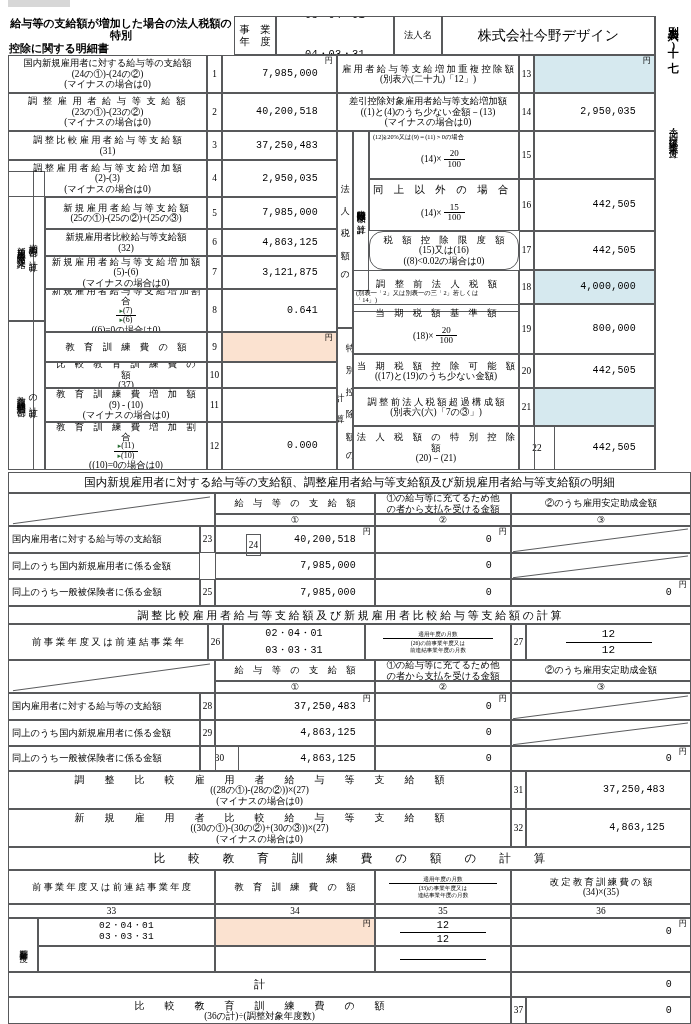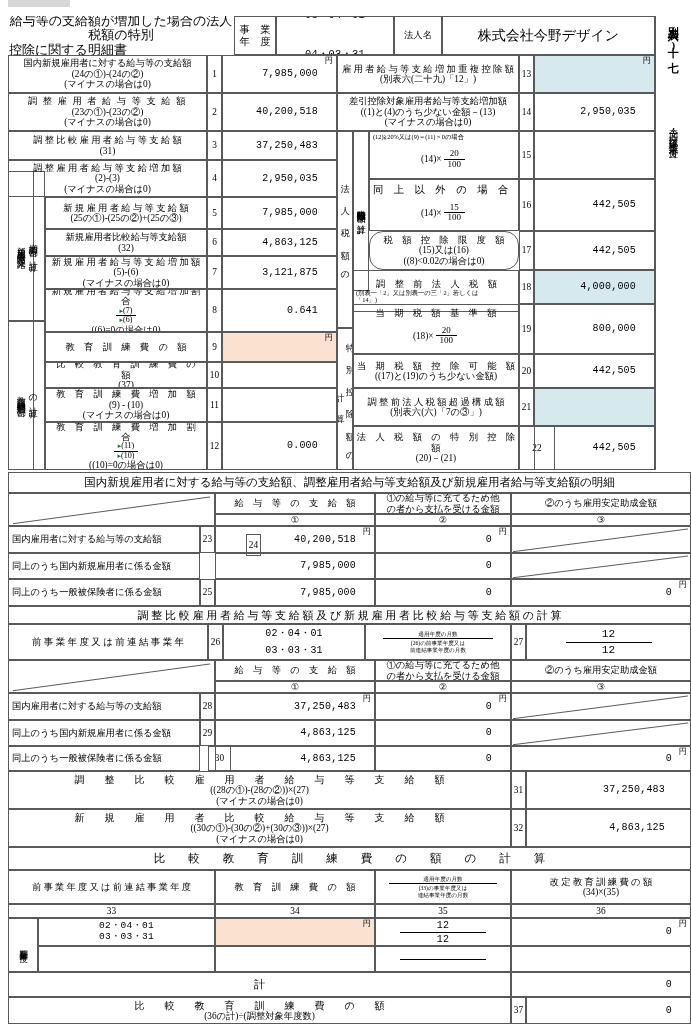--- a/index.html
+++ b/index.html
@@ -44,21 +44,21 @@
   .nob { border-bottom: none; }
   .lft { justify-content: flex-start; text-align: left; padding-left: 3px; }
   .num {
     font-family: "Liberation Mono", "DejaVu Sans Mono", monospace;
     font-size: 10px;
     letter-spacing: 0.2px;
   }
   .amt { justify-content: flex-end; padding-right: 18px; }
   .xsmall { font-size: 6.3px; }
   .tiny { font-size: 5.6px; }
-  .big { font-size: 13px; font-weight: normal; }
+  .big { font-size: 11px; font-weight: bold; }
   .mid { font-size: 10.4px; }
 
   .hl-blue { background: #d6e9ef; }
   .hl-orange { background: #fbe2d0; }
 
   .yen {
     position: absolute;
     right: 3px; top: 1px;
     font-size: 8px;
   }
@@ -459,21 +459,21 @@
   <div class="c" style="left:200px; top:720px; width:15px; height:26px;">29</div>
   <div class="c amt num" style="left:215px; top:720px; width:160px; height:26px;">4,863,125</div>
   <div class="c amt num" style="left:375px; top:720px; width:136px; height:26px;">0</div>
   <div class="c" style="left:511px; top:720px; width:180px; height:26px;">
     <svg class="diag" viewBox="0 0 180 26" preserveAspectRatio="none">
       <line x1="1" y1="24" x2="178" y2="2" stroke="#58595b" stroke-width="1"></line>
     </svg>
   </div>
 
   <div class="c lft" style="left:8px; top:746px; width:192px; height:25px;">同上のうち一般被保険者に係る金額</div>
-  <div class="c" style="left:200px; top:746px; width:23px; height:25px;margin-left:8px;">30</div>
+  <div class="c" style="left:200px; top:746px; width:39px; height:25px;">30</div>
   <div class="c amt num" style="left:215px; top:746px; width:160px; height:25px;">4,863,125</div>
   <div class="c amt num" style="left:375px; top:746px; width:136px; height:25px;">0</div>
   <div class="c amt num" style="left:511px; top:746px; width:180px; height:25px;">
     <span class="yen">円</span>
     <span>0</span>
   </div>
 
   <div class="c" style="left:8px; top:771px; width:503px; height:38px; flex-direction:column;">
     <div style="font-size:10px;">調　　整　　比　　較　　雇　　用　　者　　給　　与　　等　　支　　給　　額</div>
     <div>((28の①)-(28の②))×(27)</div>

